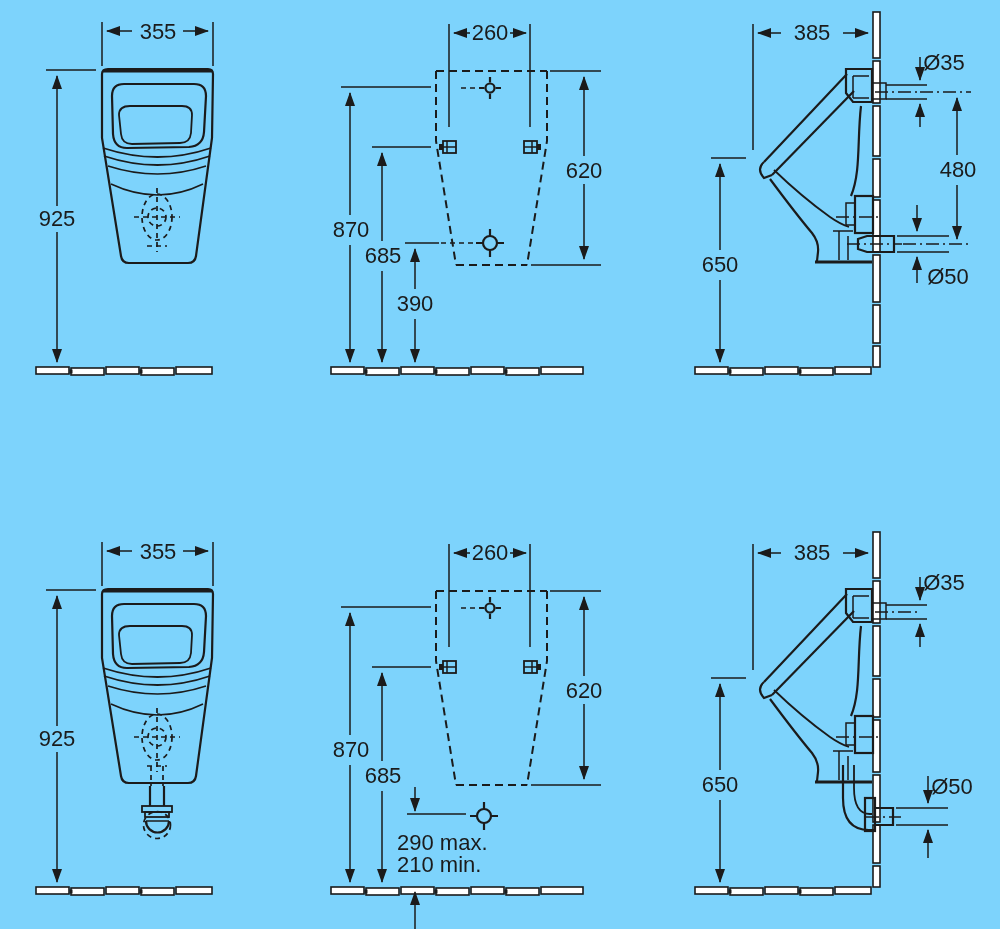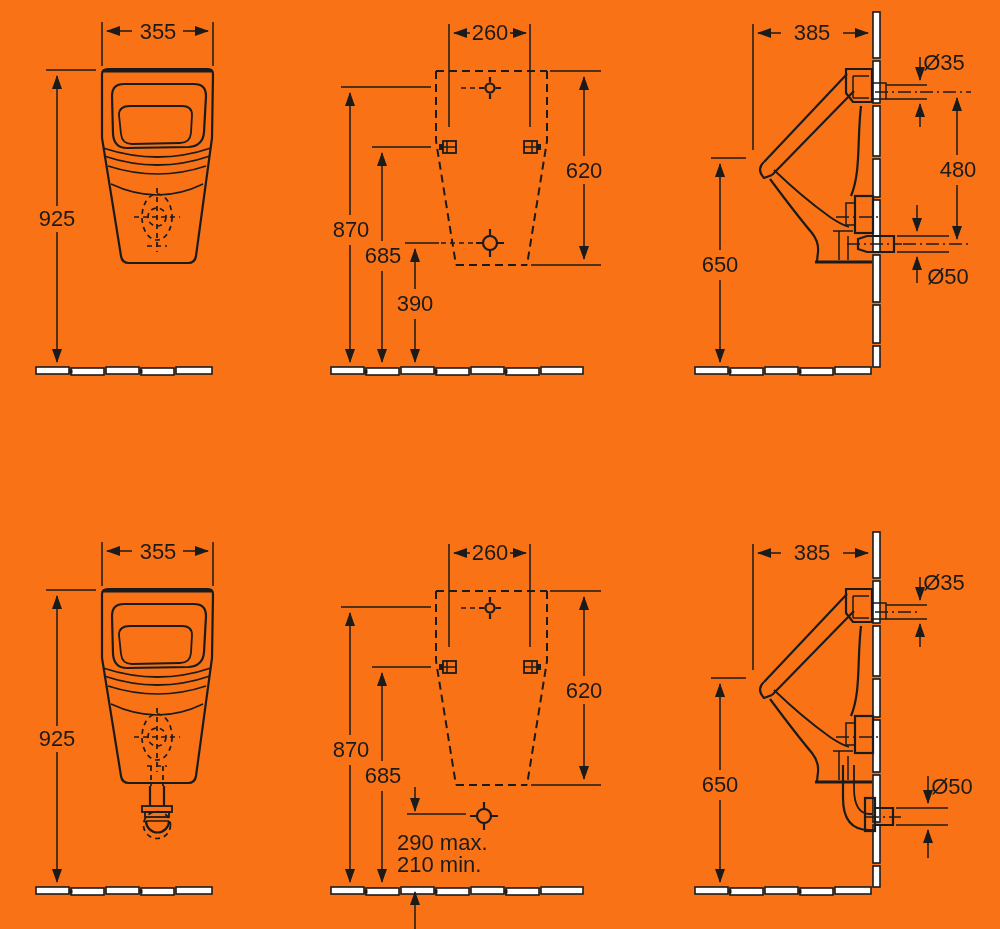--- a/index.html
+++ b/index.html
@@ -1,16 +1,16 @@
 <!DOCTYPE html>
 <html><head>
 <meta charset="utf-8">
 <style>
   html,body{margin:0;padding:0;background:#ffffff;}
-  .stage{width:1000px;height:929px;position:relative;background:#f97316;overflow:hidden;}
+  .stage{width:1000px;height:929px;position:relative;background:#7dd3fc;overflow:hidden;}
   svg{display:block;}
   .ln{stroke:#1b1b1b;stroke-width:1.5;fill:none;stroke-linecap:butt;}
   .ln2{stroke:#1b1b1b;stroke-width:2.2;fill:none;}
   .ln18{stroke:#1b1b1b;stroke-width:1.8;fill:none;}
   .thick{stroke:#1b1b1b;stroke-width:3.2;fill:none;}
   .dash{stroke:#1b1b1b;stroke-width:2;fill:none;stroke-dasharray:8 5;}
   .dash2{stroke:#1b1b1b;stroke-width:1.7;fill:none;stroke-dasharray:5 4;}
   .cdash{stroke:#1b1b1b;stroke-width:1.5;fill:none;stroke-dasharray:13 4 2 4;}
   .seg{stroke:#1b1b1b;stroke-width:1.6;fill:#ffffff;}
   .blk{fill:#1b1b1b;stroke:none;}

